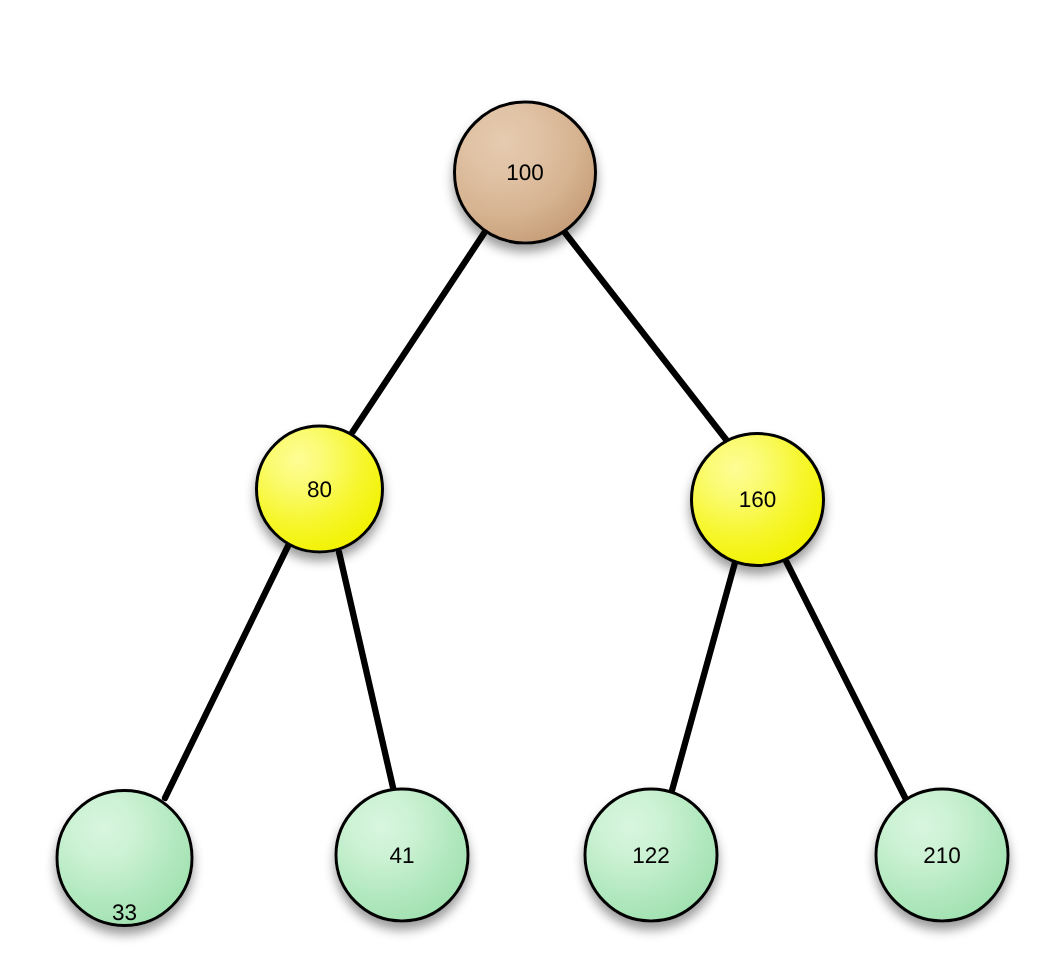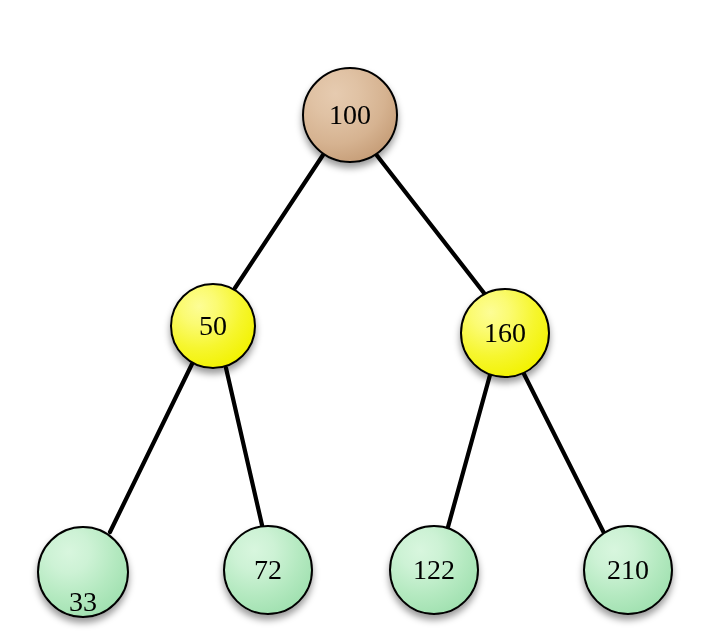--- a/index.html
+++ b/index.html
@@ -35,22 +35,22 @@
     border-radius: 50%;
     border: 2.6px solid #000000;
     box-sizing: border-box;
     display: flex;
     align-items: center;
     justify-content: center;
     box-shadow: 0 5px 7px rgba(0,0,0,0.40);
   }
   .node-label {
     color: #000000;
-    font-family: Liberation Serif, serif;
-    font-size: 28px;
+    font-family: Liberation Sans, sans-serif;
+    font-size: 15px;
     font-weight: 400;
     line-height: 1;
     letter-spacing: 0px;
     user-select: none;
   }
   .node-root {
     background: radial-gradient(circle at 34% 27%,
                 #e6cbb0 0%,
                 #e0c2a4 26%,
                 #d6b391 55%,
@@ -88,30 +88,30 @@
         <line class="edge-line" x1="490" y1="375" x2="448" y2="527"></line>
         <line class="edge-line" x1="524" y1="374" x2="604" y2="533"></line>
       </g>
   </svg>
 
   <div id="nodes-layer">
       <div class="tree-node node-root" style="left: 302px; top: 67px; width: 96px; height: 96px;">
         <span class="node-label">100</span>
       </div>
       <div class="tree-node node-yellow" style="left: 170px; top: 283px; width: 86px; height: 86px;">
-        <span class="node-label">50</span>
+        <span class="node-label">80</span>
       </div>
       <div class="tree-node node-yellow" style="left: 460px; top: 288px; width: 90px; height: 90px; align-items: center;">
         <span class="node-label">160</span>
       </div>
       <div class="tree-node node-green" style="left: 37px; top: 526px; width: 92px; height: 92px; align-items: flex-end;">
         <span class="node-label">33</span>
       </div>
       <div class="tree-node node-green" style="left: 223px; top: 525px; width: 90px; height: 90px;">
-        <span class="node-label">72</span>
+        <span class="node-label">41</span>
       </div>
       <div class="tree-node node-green" style="left: 389px; top: 525px; width: 90px; height: 90px;">
         <span class="node-label">122</span>
       </div>
       <div class="tree-node node-green" style="left: 583px; top: 525px; width: 90px; height: 90px;">
         <span class="node-label">210</span>
       </div>
     </div>
 
 </div>

